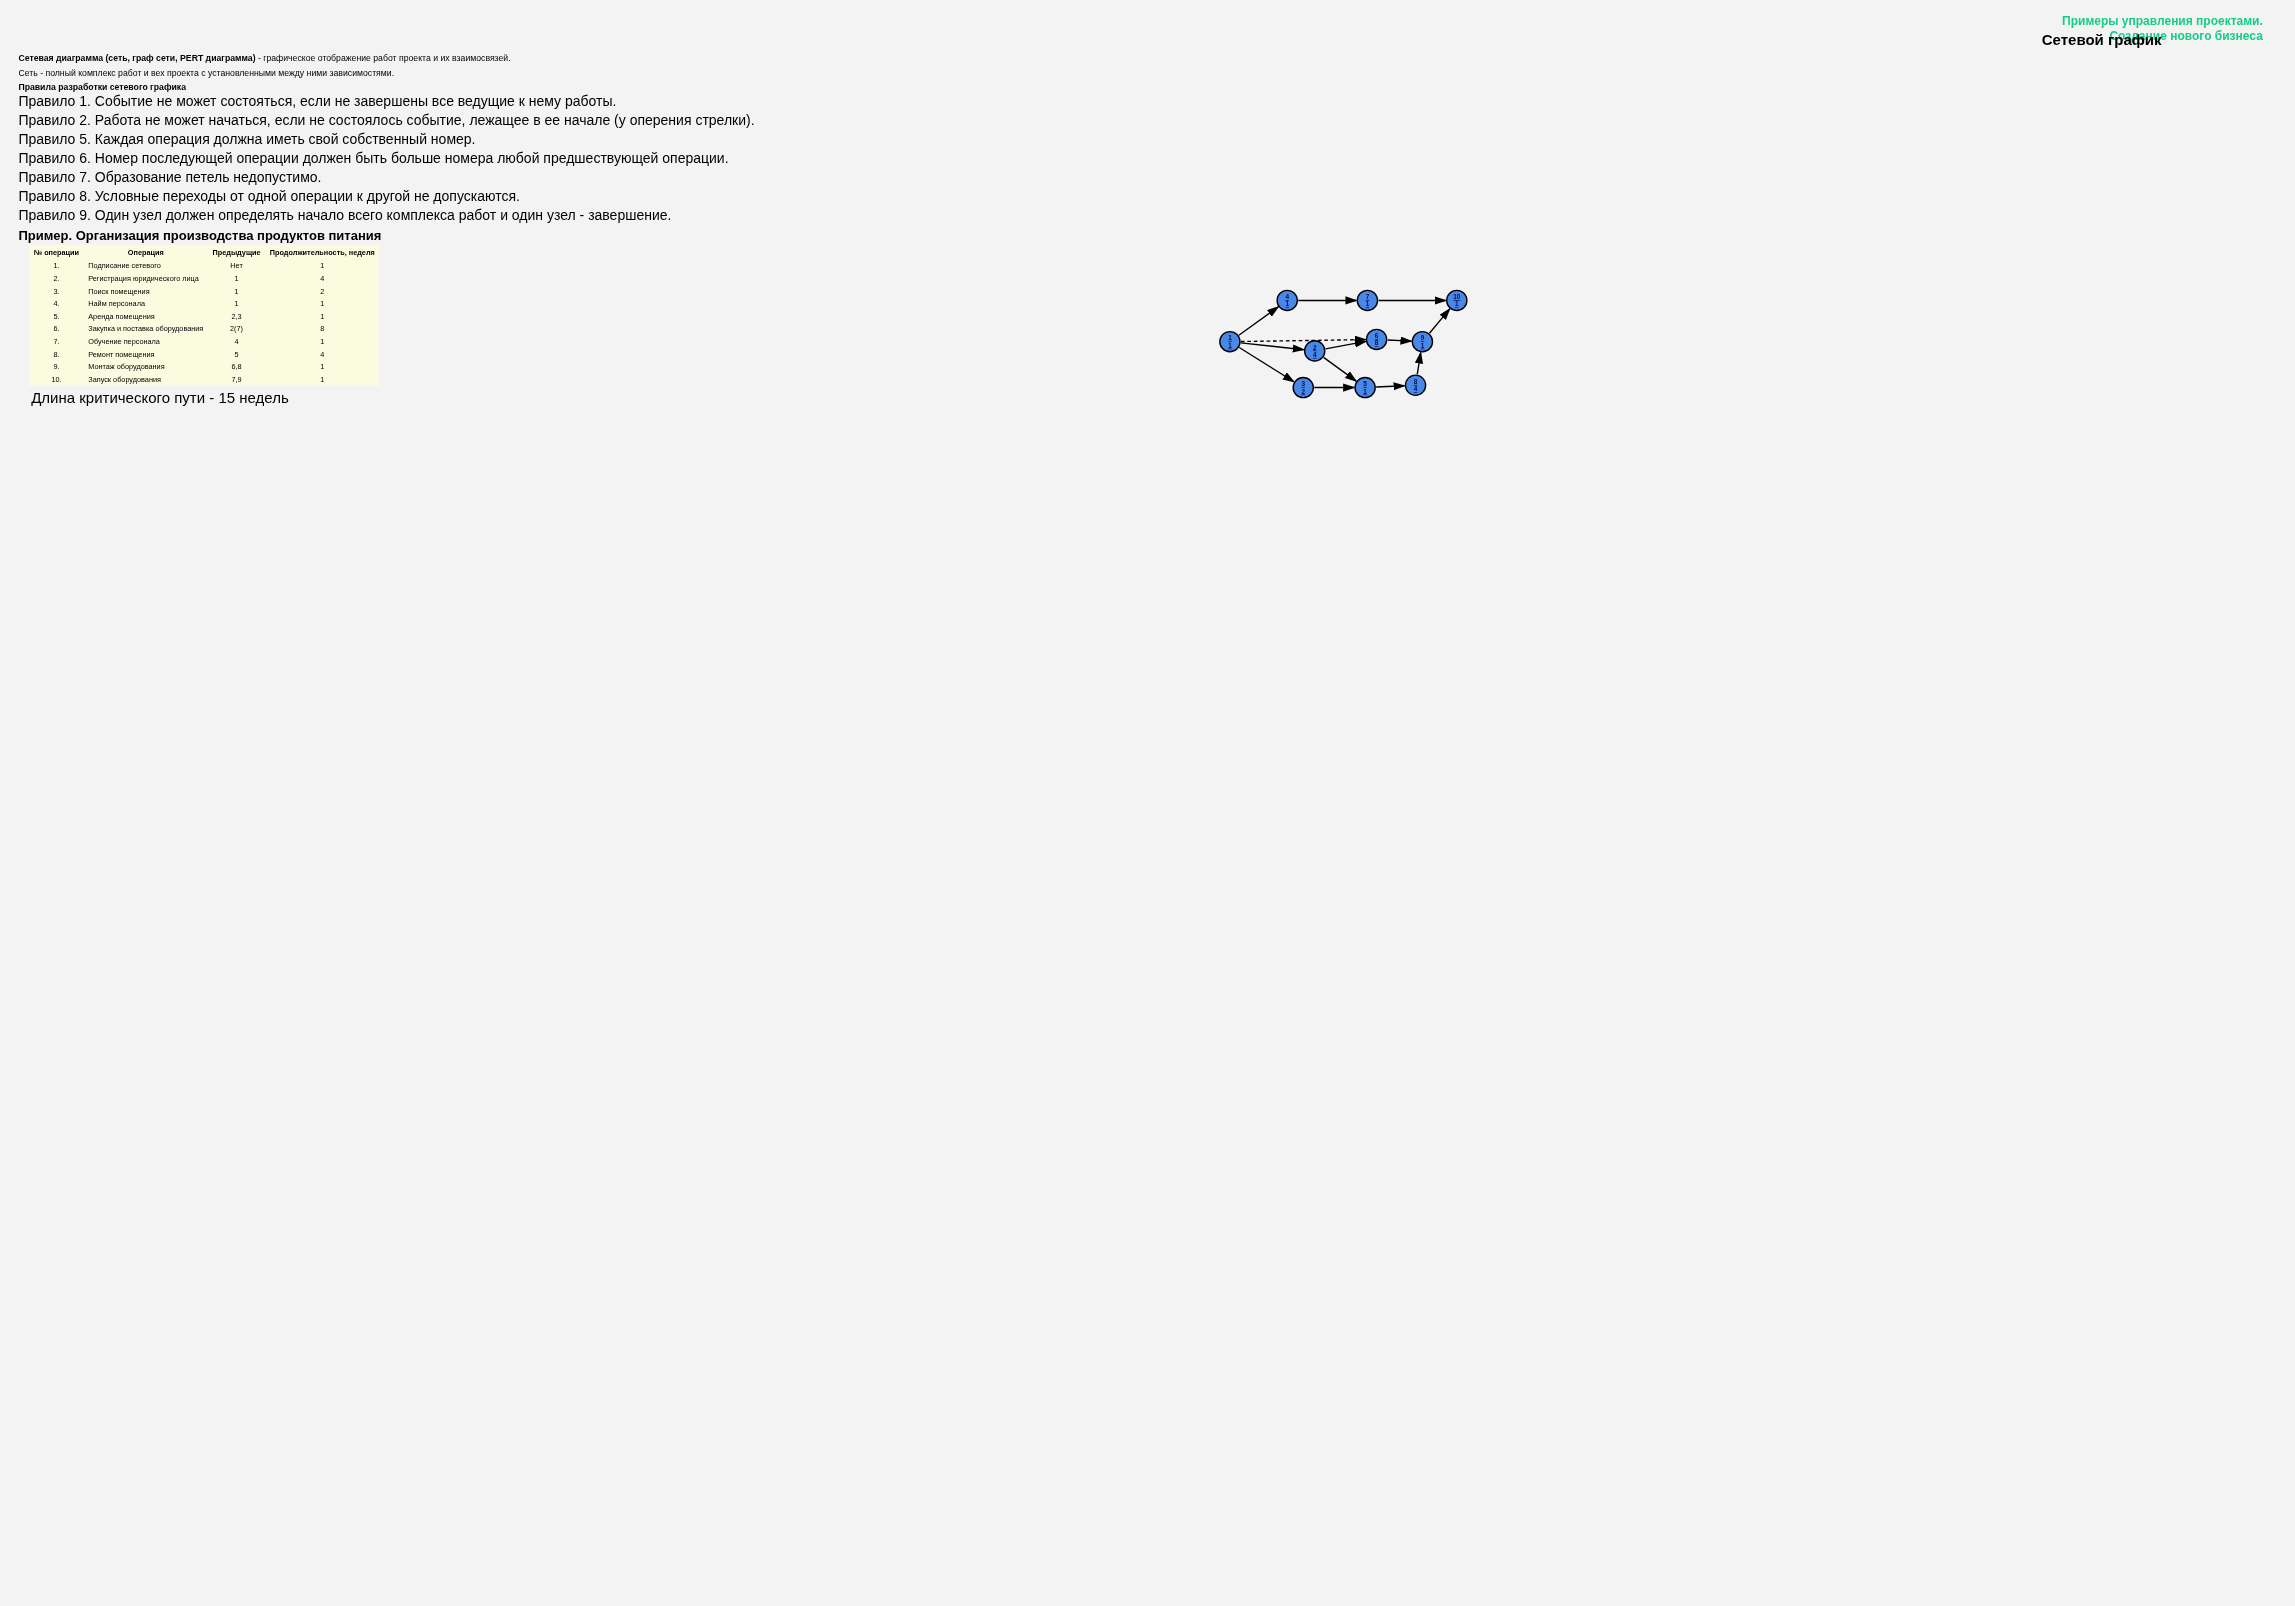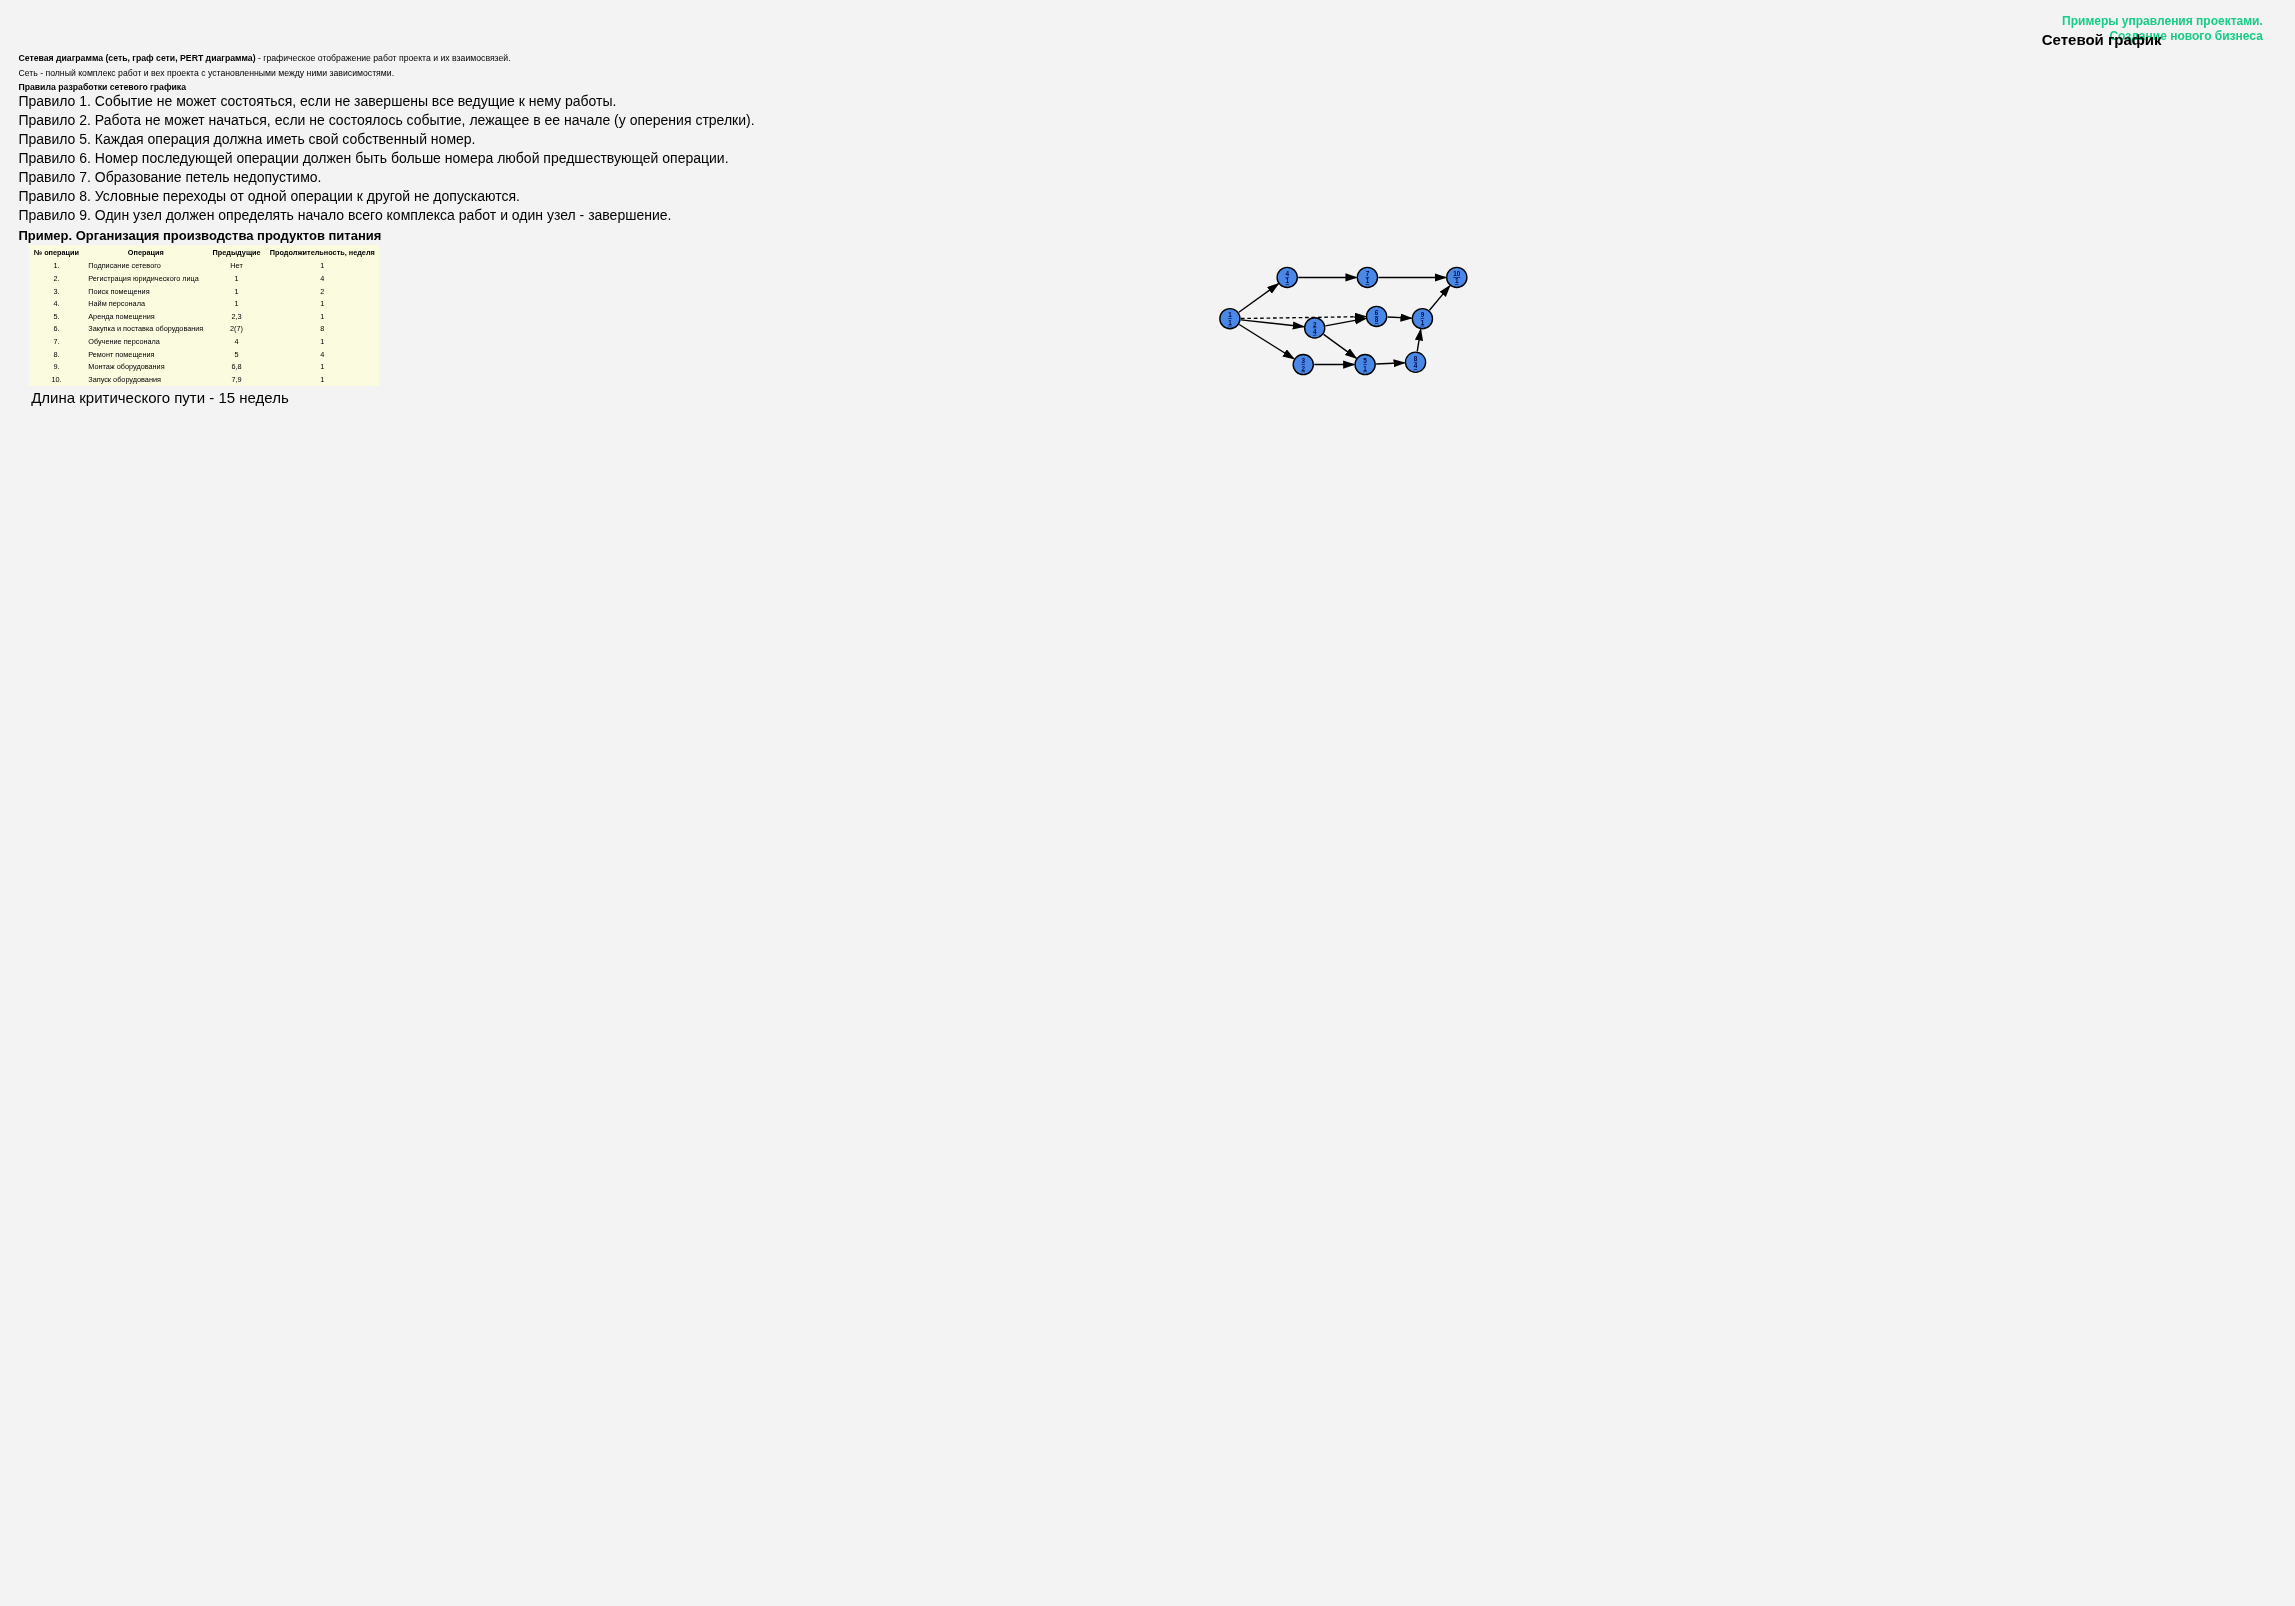--- a/index.html
+++ b/index.html
@@ -32,21 +32,21 @@
   .rule { font-size: 14px; line-height: 1.35; }
   .example-title { font-size: 13px; font-weight: bold; margin-top: 3.7px; }
   .diagram-title {
     font-size: 8.7px;
     font-weight: bold;
     margin-top: 1.8px;
     padding-left: 193px;
   }
   .bottom-row {
     display: flex;
-    align-items: flex-start;
+    align-items: flex-end;
     gap: 32px;
     margin-top: -10px;
   }
   .table-wrap { flex: 0 0 auto; padding-left: 11px; }
   table.ops {
     border-collapse: collapse;
     background: #fbfbe0;
     font-size: 7.3px;
   }
   table.ops th {

